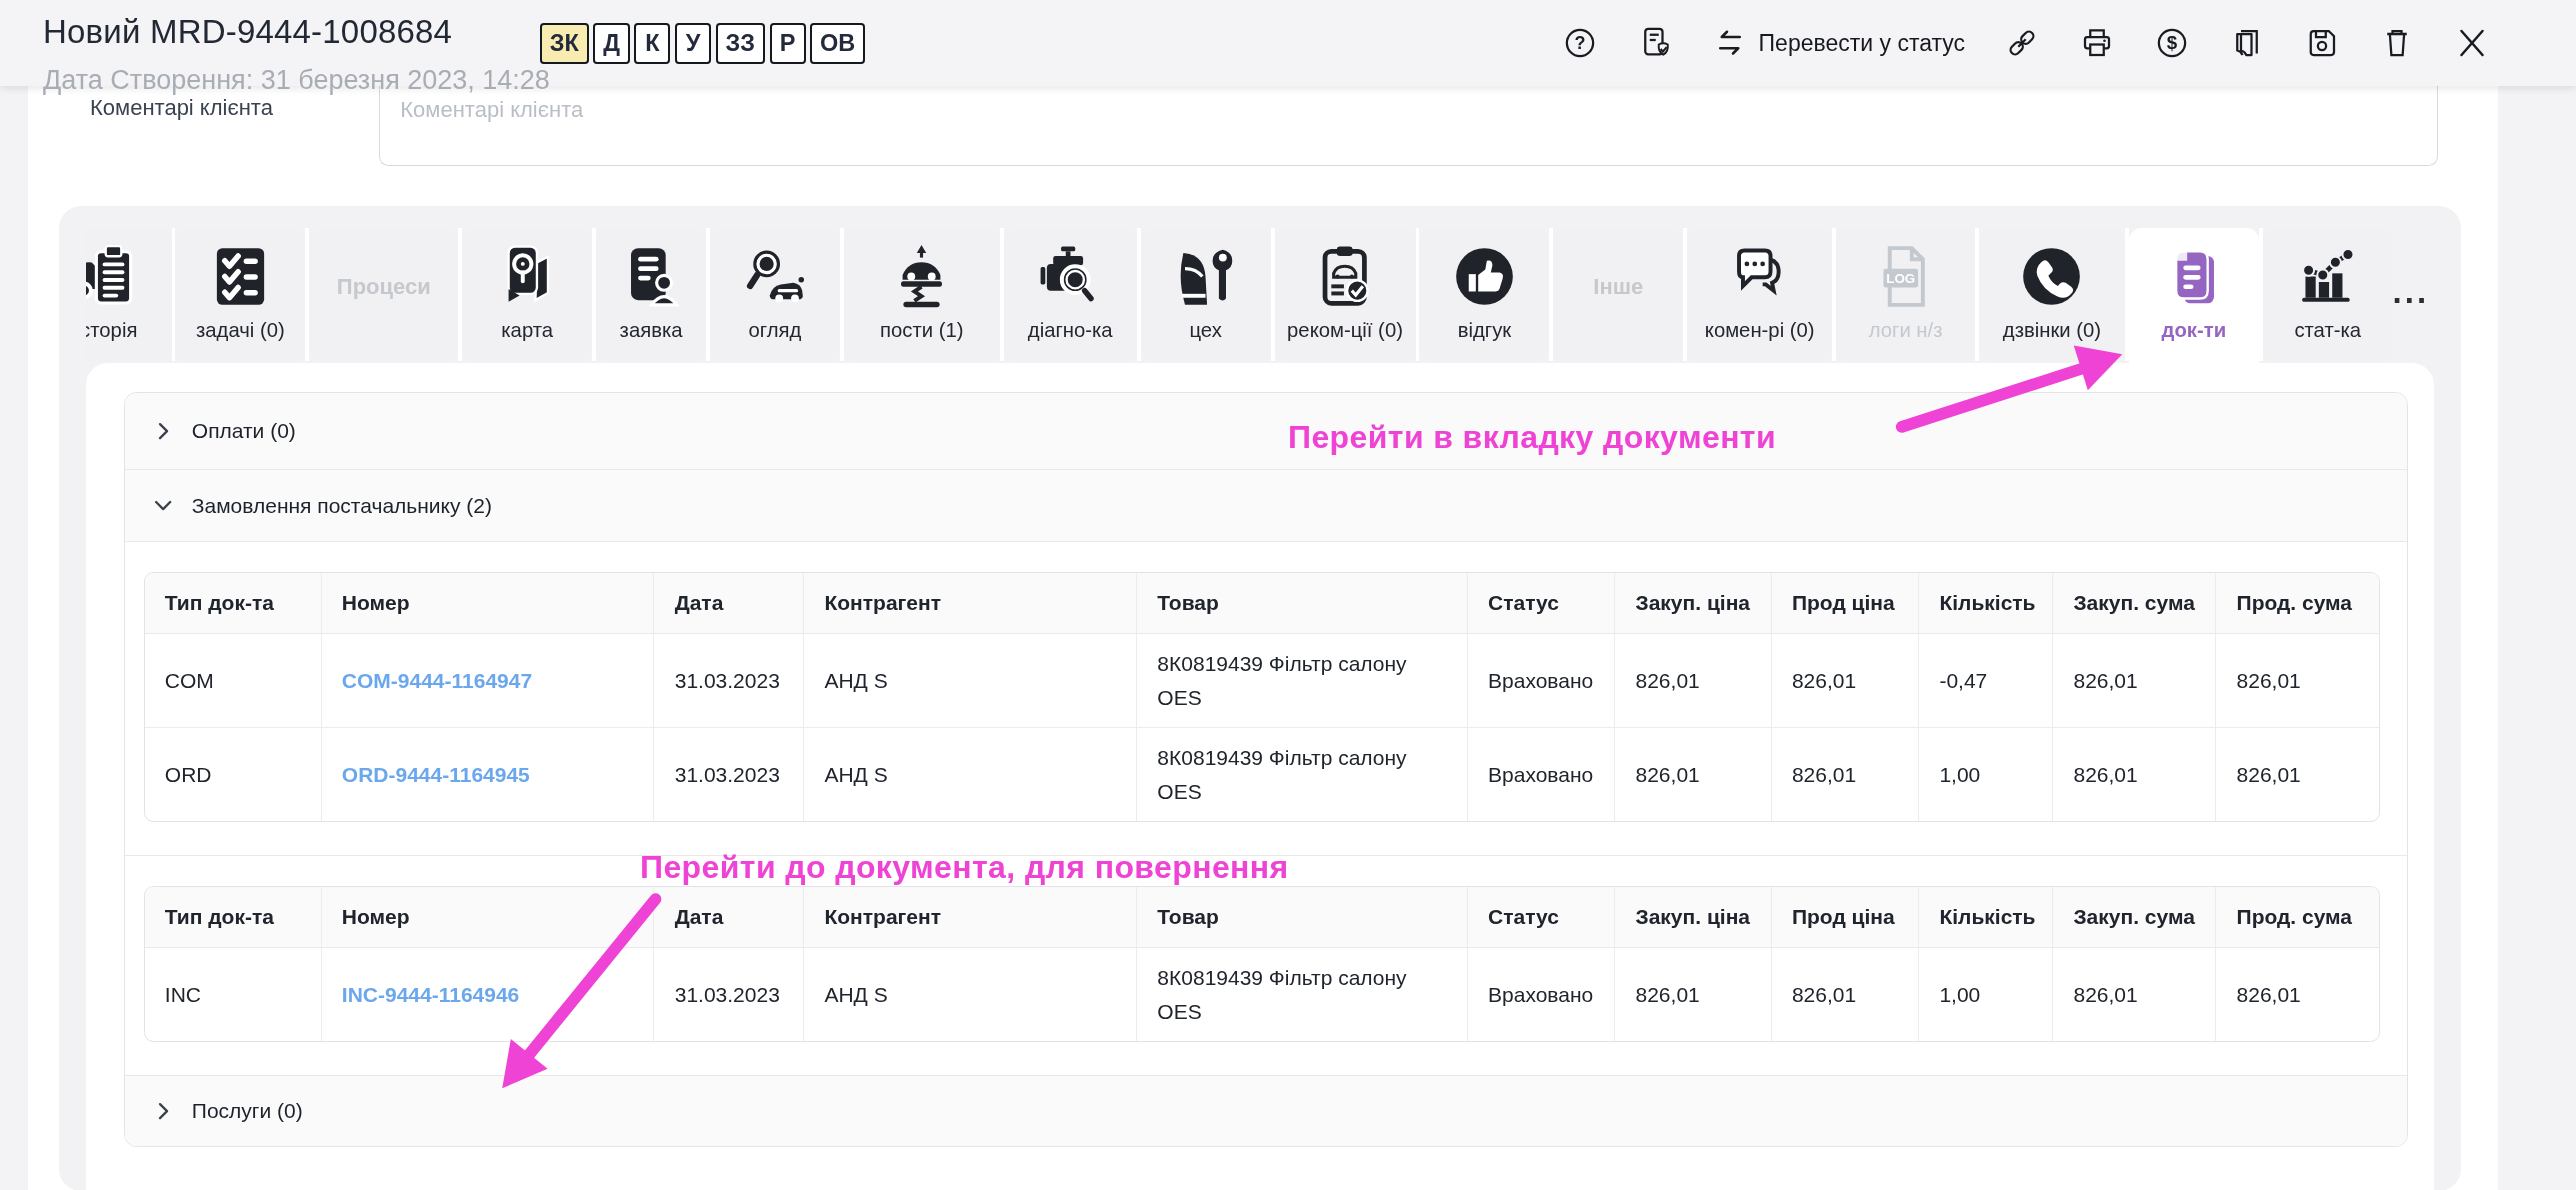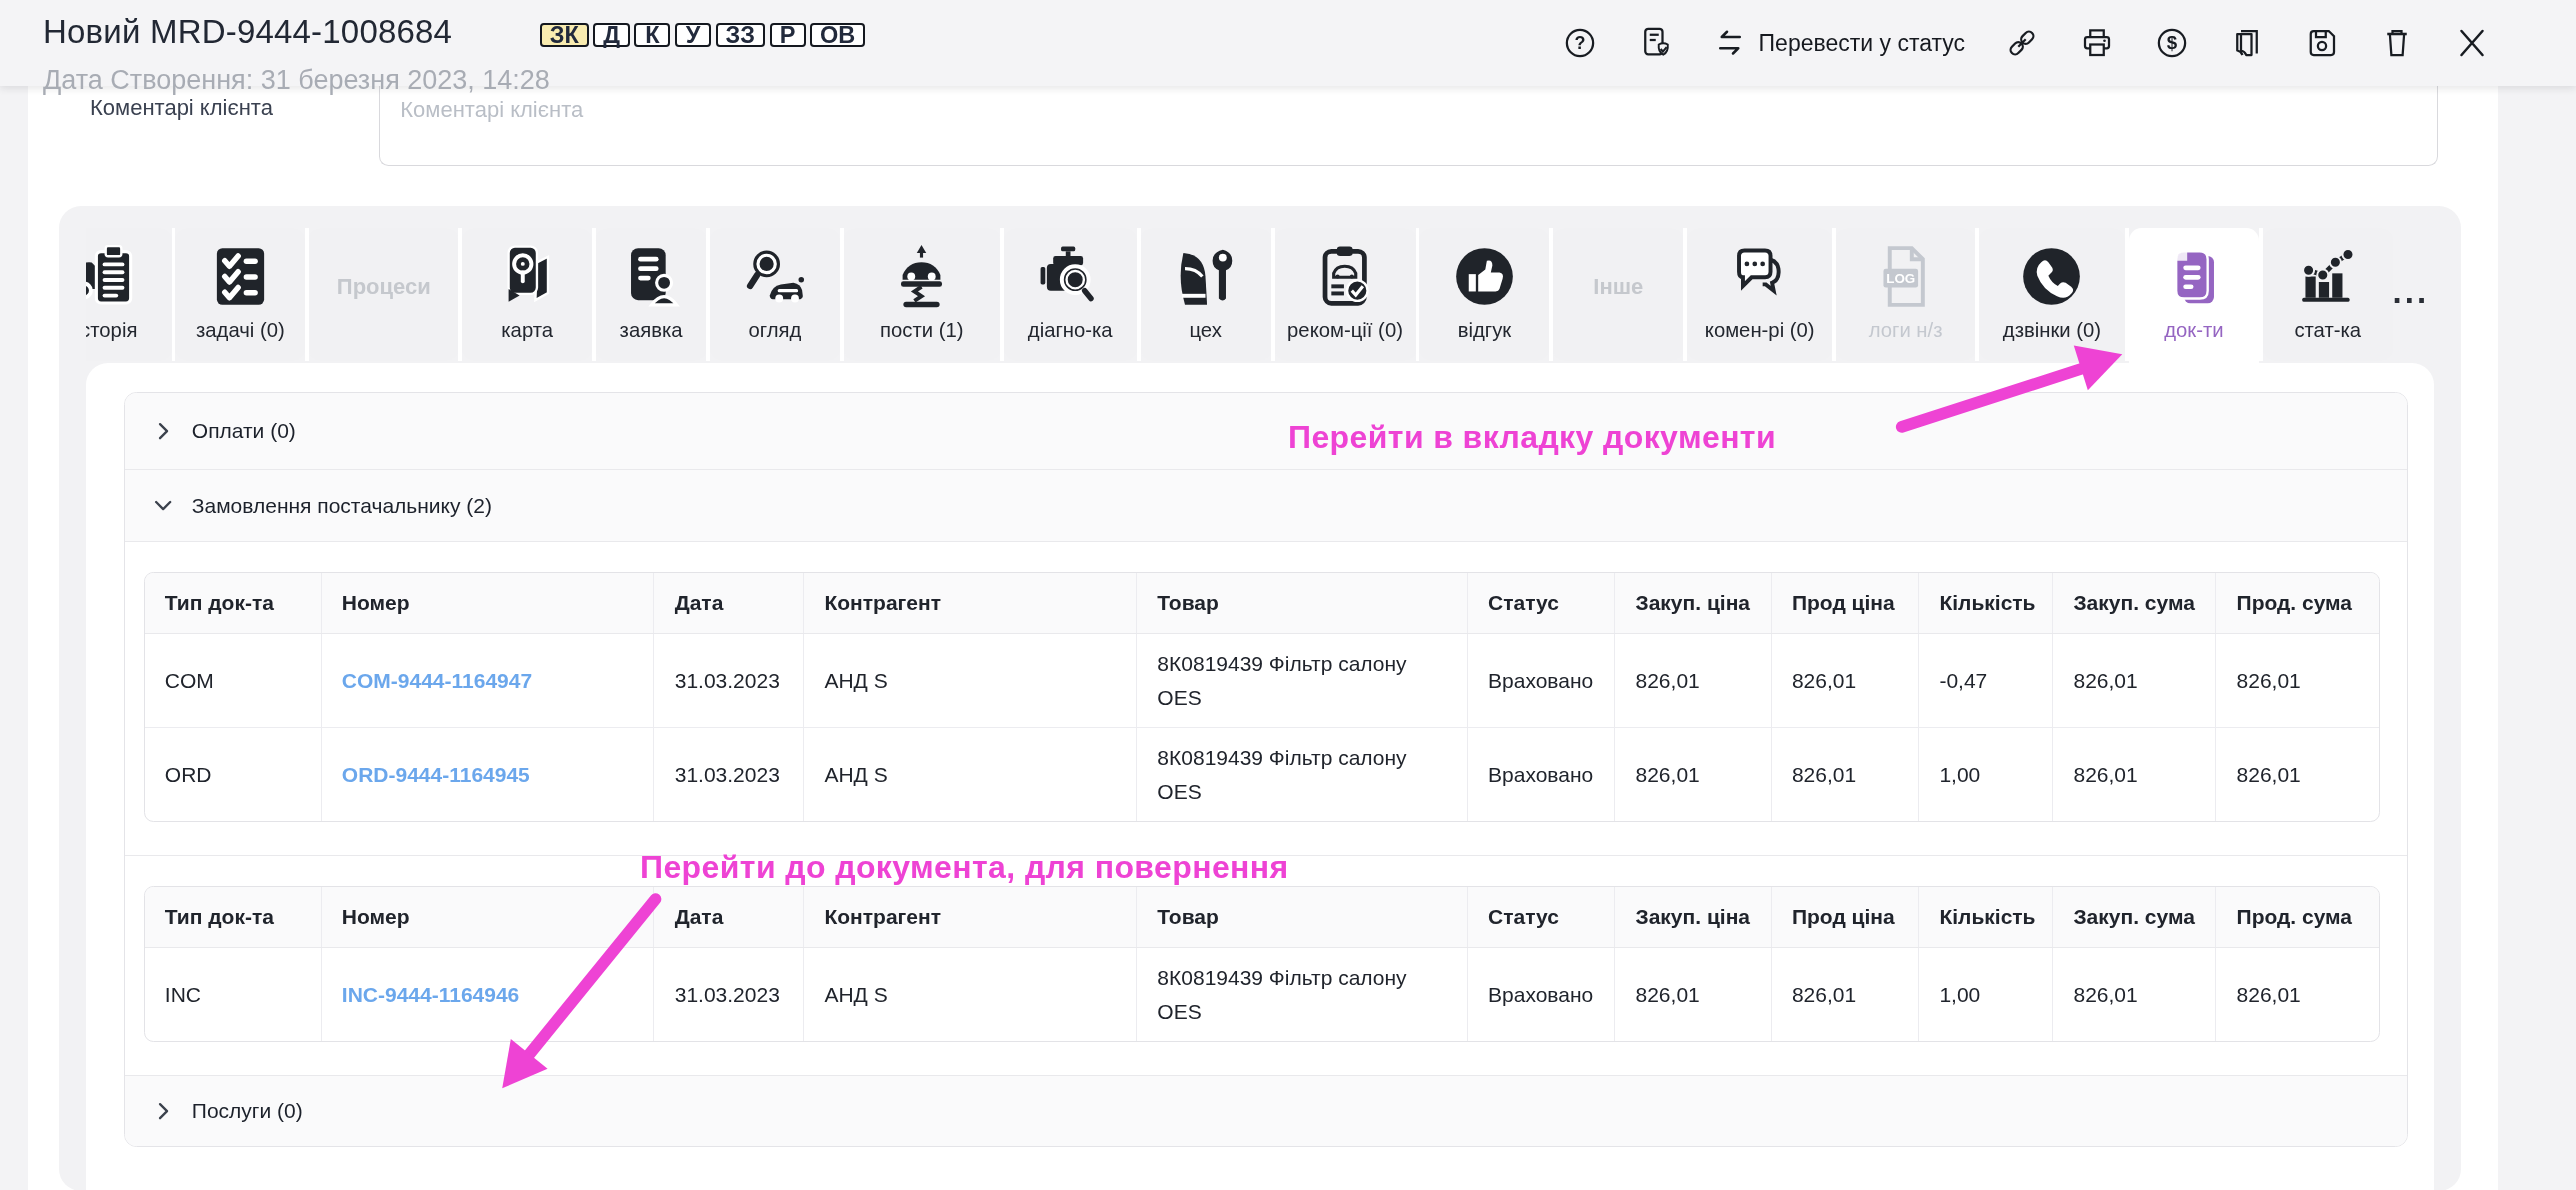--- a/index.html
+++ b/index.html
@@ -6,21 +6,21 @@
   html,body { width:2576px; height:1190px; overflow:hidden; }
   body { position:relative; background:#f3f3f5; font-family:"Liberation Sans", sans-serif; color:#20242c; }
 
   
   .topbar { position:absolute; left:0; top:0; width:2576px; height:86px; background:#f4f4f6;
             box-shadow:0 2.3px 7.8px rgba(30,33,40,.12); z-index:30; }
   .title-wrap { position:absolute; left:43px; top:12.5px; }
   .doc-title { font-size:33px; font-weight:500; color:#222834; letter-spacing:0.2px; }
   .doc-created { font-size:27px; color:#a8acb4; margin-top:14px; }
   .badges { position:absolute; left:540px; top:23px; display:flex; gap:4.7px; }
-  .badge { height:24px; min-width:36px; padding:0 7.8px; border:2.3px solid #14181f; border-radius:3.9px;
+  .badge { height:41px; min-width:36px; padding:0 7.8px; border:2.3px solid #14181f; border-radius:3.9px;
            background:#fff; display:flex; align-items:center; justify-content:center;
            font-size:23.5px; font-weight:600; color:#222a3c; }
   .badge.hl { background:#f9ecb0; }
   .actions { position:absolute; right:86px; top:0; height:86px; display:flex; align-items:center; gap:39px; }
   .act { display:flex; align-items:center; gap:11px; cursor:pointer; }
   .act svg { display:block; }
   .act-label { font-size:23px; color:#16191f; white-space:nowrap; }
 
   
   .modal { position:absolute; left:28px; top:86px; width:2470px; height:1104px; background:#fff; z-index:1; }
@@ -38,21 +38,21 @@
               display:flex; align-items:stretch; overflow:hidden; }
   .tab { flex:0 0 auto; height:133px; background:#f1f1f3; border-radius:12.5px;
          display:flex; flex-direction:column; align-items:center; padding-top:12.5px; cursor:pointer; }
   .sep { flex:0 0 3.9px; height:133px; background:#ffffff; }
   .ticon { height:72px; display:flex; align-items:center; justify-content:center; }
   .tlabel { font-size:20.3px; color:#23272f; margin-top:6.3px; white-space:nowrap; }
   .tab.text-only { justify-content:center; padding-top:0; }
   .tab.text-only .tlabel { font-size:22px; font-weight:600; color:#c5c8cd; margin-top:-15.6px; }
   .tab.disabled .tlabel { color:#c4c8cf; }
   .tab.active { background:#fff; height:135px; border-radius:12.5px 12.5px 0 0; }
-  .tab.active .tlabel { color:#9565c2; font-weight:400; }
+  .tab.active .tlabel { color:#9565c2; font-weight:700; }
   .more-tabs { position:absolute; left:2334px; top:67px; font-size:33px; font-weight:700;
                letter-spacing:3.1px; color:#2a2e36; cursor:pointer; }
 
   
   .content { position:absolute; left:27px; top:157px; width:2348px; height:860px;
              background:#fff; border-radius:22px 22px 0 0; }
   .accordion { position:absolute; left:38px; top:29px; width:2284px;
                border:1.6px solid #e4e4e8; border-radius:12.5px; overflow:hidden; background:#fff; }
   .acc-head { display:flex; align-items:center; gap:19px; padding-left:28px; background:#fafafb;
               border-bottom:1.6px solid #e9e9ec; cursor:pointer; }

